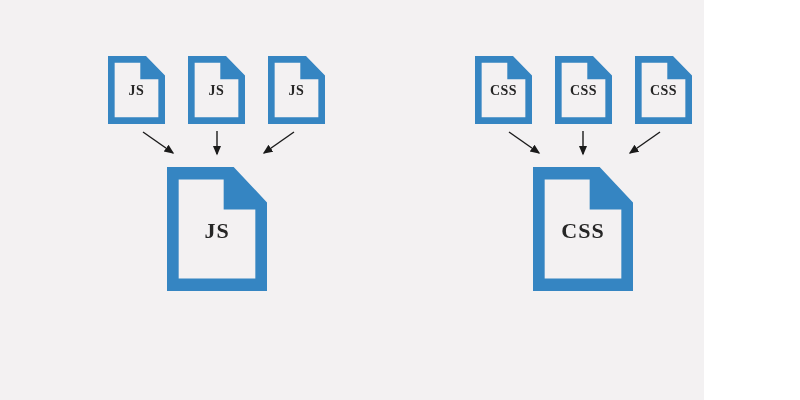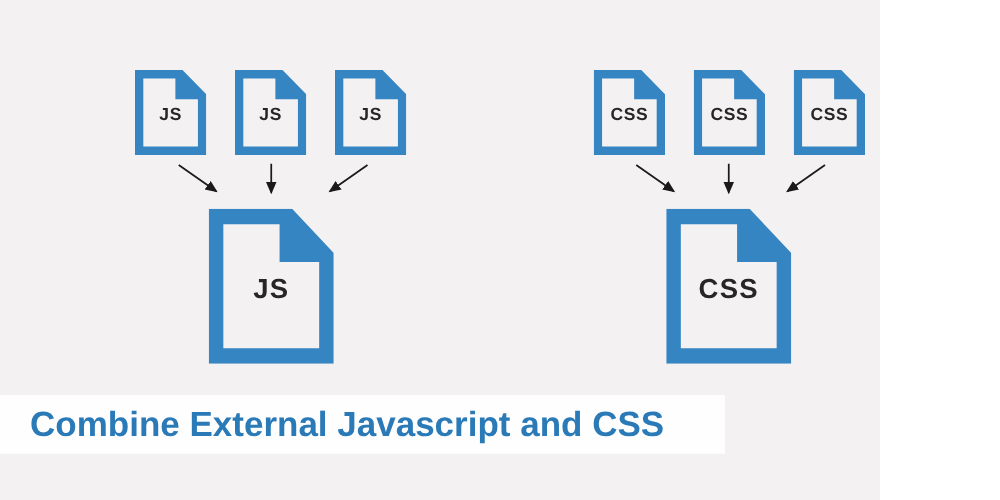--- a/index.html
+++ b/index.html
@@ -5,21 +5,21 @@
   html, body {
     margin: 0;
     padding: 0;
   }
   .canvas {
     position: relative;
     width: 704px;
     height: 400px;
     overflow: hidden;
     background: var(--page-bg, #f3f1f2);
-    font-family: Liberation Sans, sans-serif;
+    font-family: Liberation Serif, serif;
   }
   .arrows {
     position: absolute;
     left: 0;
     top: 0;
     width: 800px;
     height: 400px;
     pointer-events: none;
   }
   .arrows line {
@@ -164,17 +164,14 @@
 
   <div class="file-icon big" style="left:533px;top:167px;width:100px;height:124px">
     <svg viewBox="0 0 60 70" preserveAspectRatio="none">
       <path fill-rule="evenodd" d="M0,0 L40,0 L60,20 L60,70 L0,70 Z M7,7 L34,7 L34,24 L53,24 L53,63 L7,63 Z"></path>
     </svg>
     <span class="file-label-wrap">
         <span class="file-label">CSS</span>
       </span>
   </div>
 
-  <div class="banner">
-    <span class="banner-title">Combine External Javascript and CSS</span>
-  </div>
 
 </div>
 
 </body></html>

